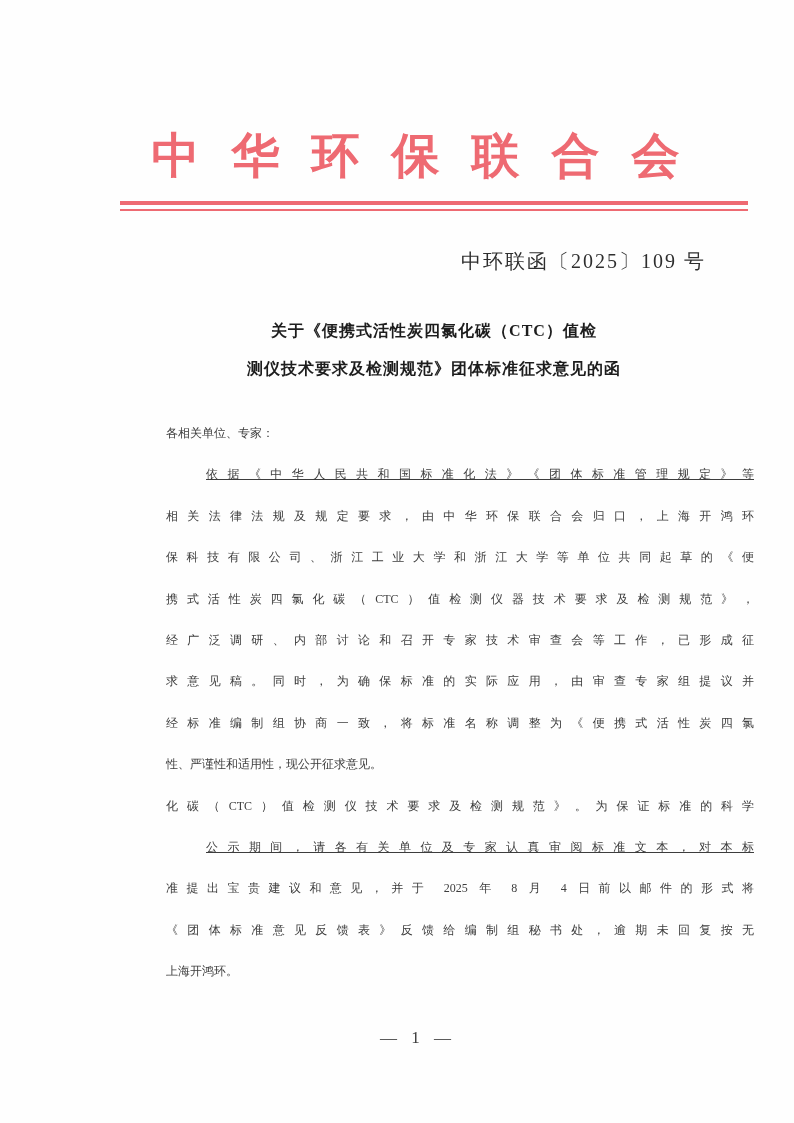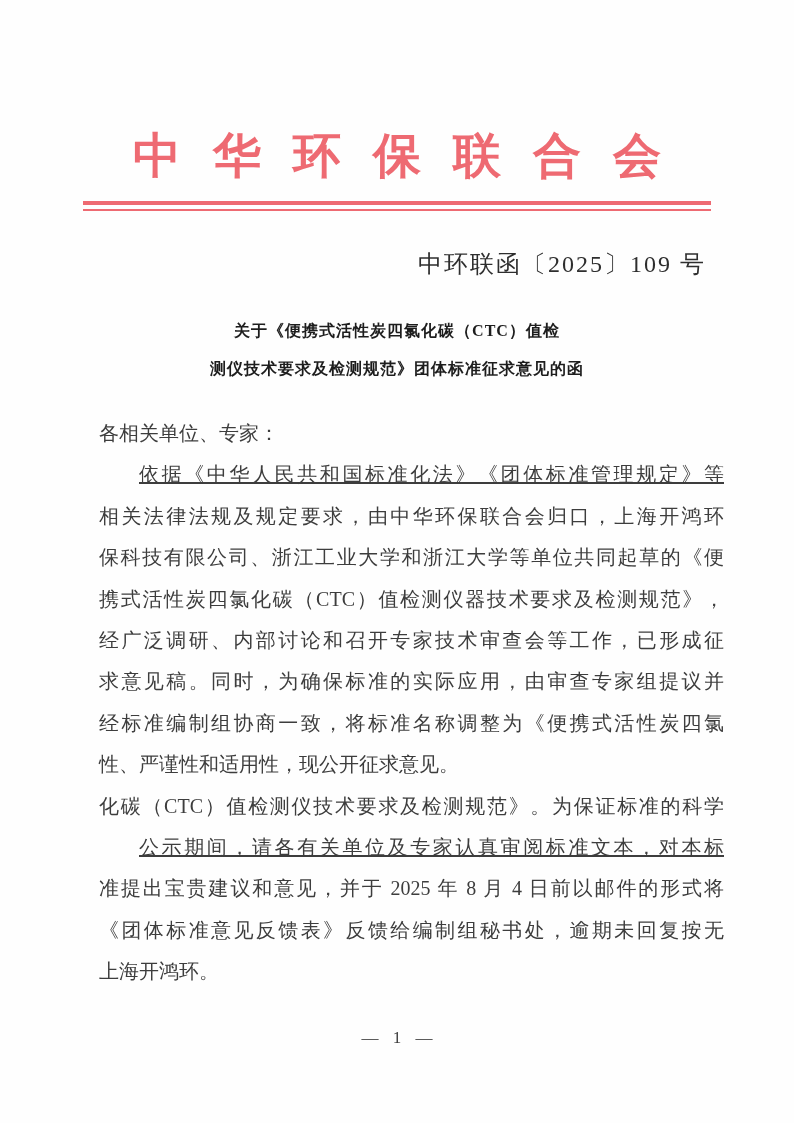--- a/index.html
+++ b/index.html
@@ -1,16 +1,16 @@
 <!DOCTYPE html>
 <html style="--red: #ee6a72;"><head>
 <meta charset="utf-8">
 <style>
   :root { --red: #ee6a72; --ink: #3d3d3d; --ink-dark: #1d1d1d; }
-  * { box-sizing: border-box; }
+  * { box-sizing: border-box; margin-left: 37px; }
   html, body { margin: 0; padding: 0; background: #ffffff; }
   .page {
     position: relative;
     width: 794px; height: 1123px;
     background: #fefefe;
     font-family: "Liberation Serif", "DejaVu Serif", serif;
     color: var(--ink);
     overflow: hidden;
     margin: 0 auto;
   }
@@ -23,33 +23,33 @@
     white-space: nowrap;
   }
   .header-rule {
     position: absolute; top: 201px; left: 83px;
     width: 628px; height: 10px;
     border-top: 4px solid var(--red);
     border-bottom: 2px solid var(--red);
   }
   .doc-number {
     position: absolute; top: 248px; right: 88px;
-    font-size: 24px; color: #2e2e2e;
+    font-size: 20px; color: #2e2e2e;
     letter-spacing: 2px; white-space: nowrap;
   }
   .doc-title {
     position: absolute; top: 312px; left: 40px; right: 40px;
     text-align: center;
     font-size: 16px; font-weight: 700; color: var(--ink-dark);
     line-height: 38px; letter-spacing: 1px;
   }
   .body-block {
-    position: absolute; top: 413px; left: 99px;
+    position: absolute; top: 413px; left: 92px;
     width: 625px;
-    font-size: 20px; line-height: 41.4px;
+    font-size: 12px; line-height: 41.4px;
     color: var(--ink);
   }
   .line { text-align: justify; text-align-last: justify; white-space: nowrap; }
   .line.end { text-align: left; text-align-last: left; }
   .line.indent { padding-left: 40px; text-decoration: underline; }
   .page-number {
     position: absolute; top: 1028px; left: 0; right: 0;
     text-align: center;
     font-size: 17px; color: #3d3d3d;
     letter-spacing: 5px; text-indent: 5px;

